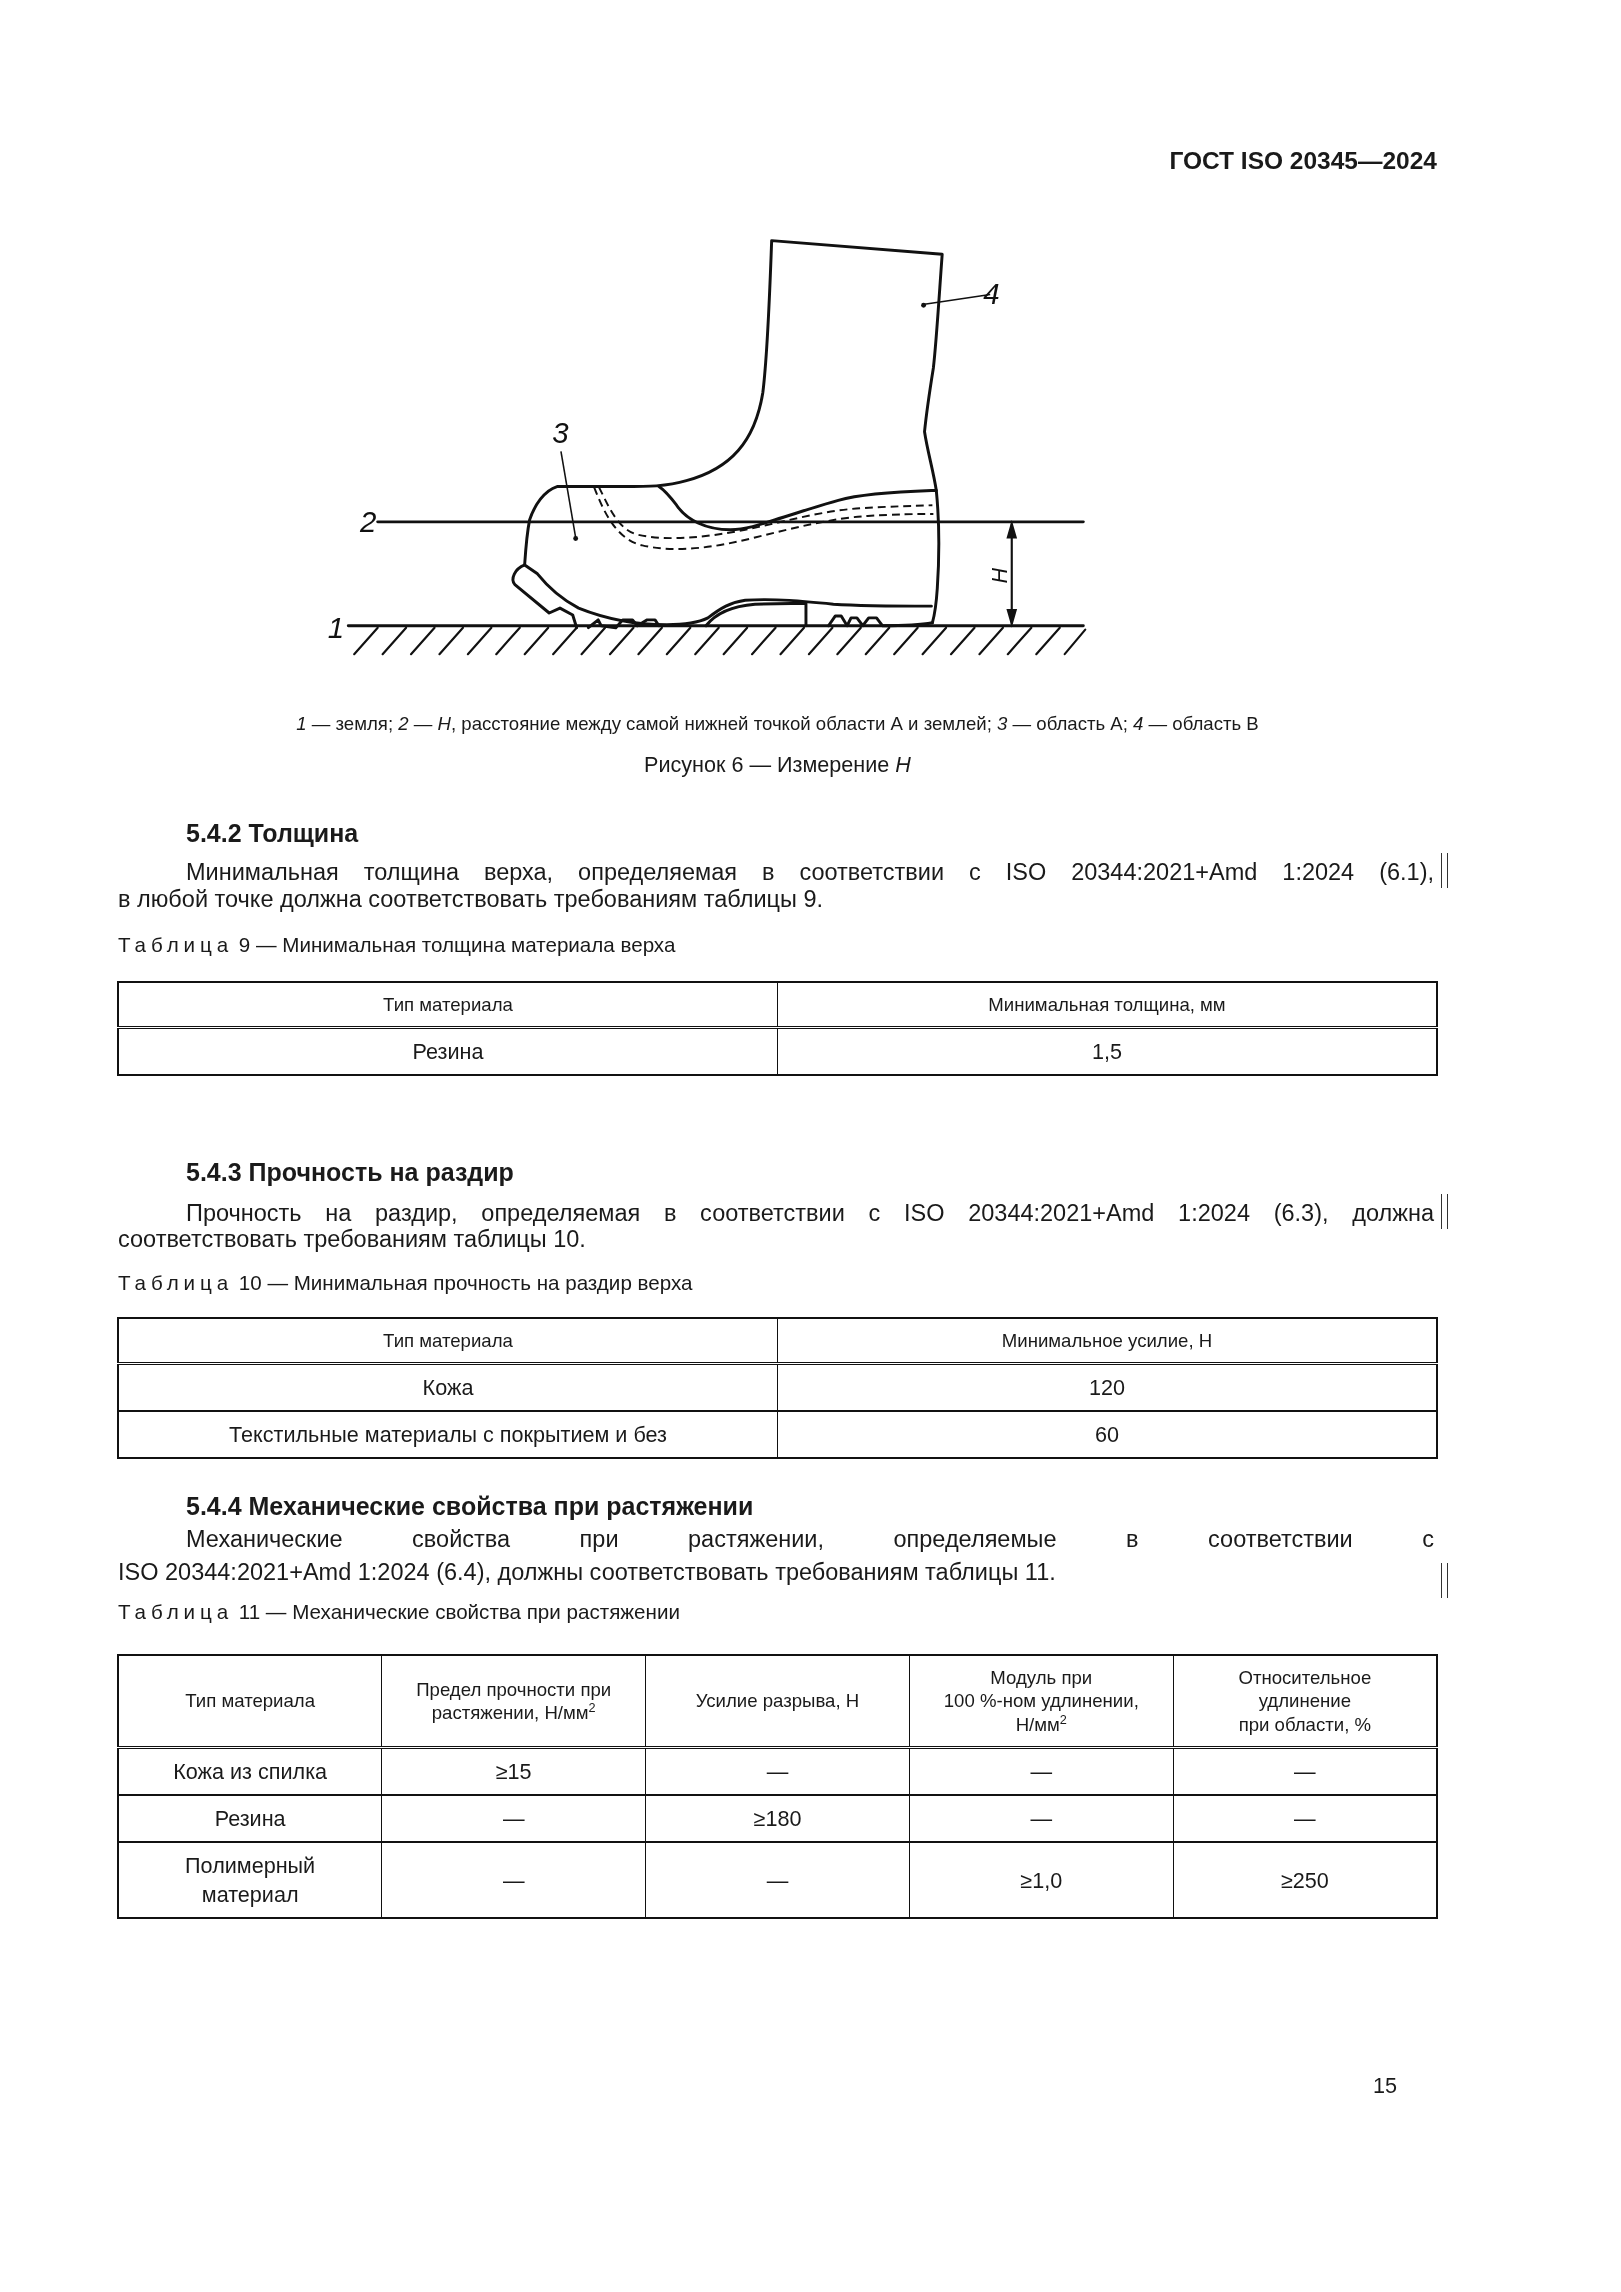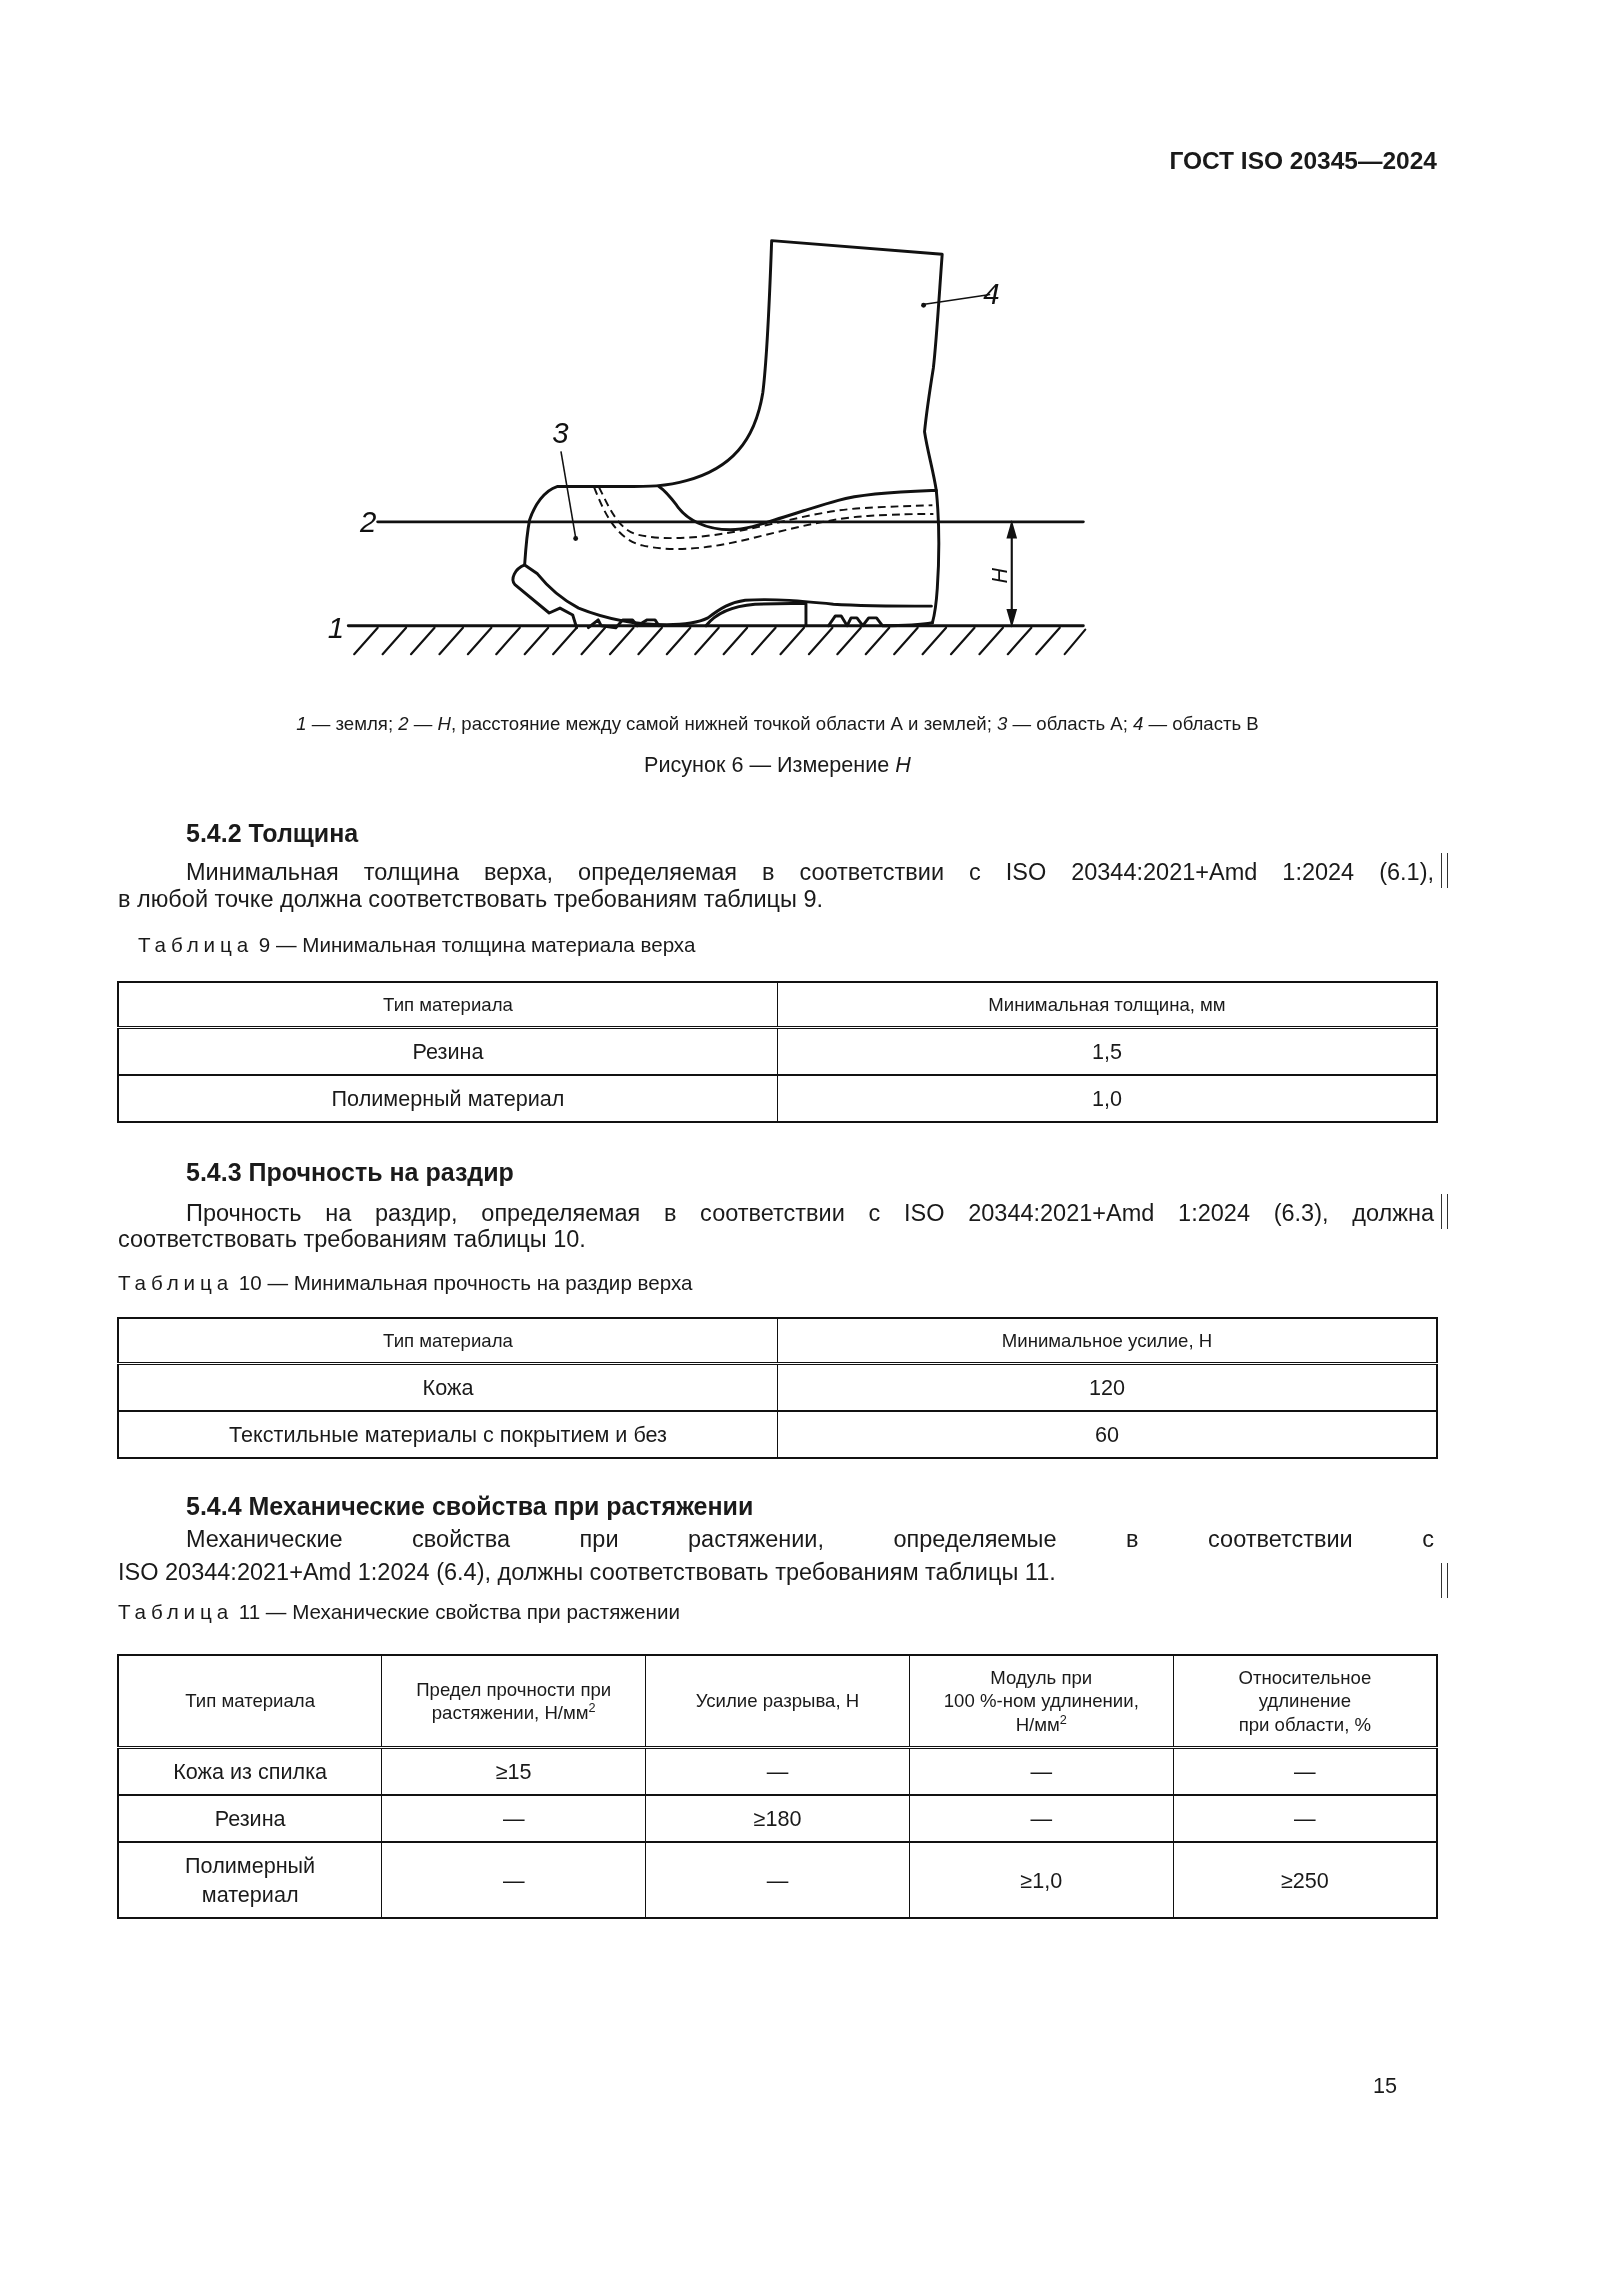--- a/index.html
+++ b/index.html
@@ -113,41 +113,37 @@
   <i>1</i><span> — земля; </span><i>2</i><span> — </span><i>H</i><span>, расстояние между самой нижней точкой области А и землей; </span><i>3</i><span> — область А; </span><i>4</i><span> — область В</span>
 </div>
 <div class="abs figcap">
   <span>Рисунок 6 — Измерение </span><i>H</i>
 </div>
 
 <div class="abs h" style="top:819px;">5.4.2 Толщина</div>
 <div class="abs p justify" style="left:186px;width:1248px;top:859px;">Минимальная толщина верха, определяемая в соответствии с ISO 20344:2021+Amd 1:2024 (6.1),</div>
 <div class="abs p" style="left:118px;top:886px;">в любой точке должна соответствовать требованиям таблицы 9.</div>
 <div class="rev" style="left:1441px;top:853px;height:35px;"></div>
-<div class="abs tcap" style="top:933px;margin-left:20px;"><span class="sp">Таблица</span><span> 9 — Минимальная толщина материала верха</span></div>
+<div class="abs tcap" style="top:933px;"><span class="sp">Таблица</span><span> 9 — Минимальная толщина материала верха</span></div>
 
 <table class="t t9" style="top:981px;">
   <colgroup>
       <col style="width:50%">
       <col style="width:50%">
     </colgroup>
   <thead>
       <tr>
     <th>Тип материала</th>
     <th>Минимальная толщина, мм</th>
   </tr>
     </thead>
   <tbody>
     <tr>
         <td>Резина</td>
         <td>1,5</td>
-      </tr>
-    <tr>
-        <td>Полимерный материал</td>
-        <td>1,0</td>
       </tr>
   </tbody>
 </table>
 
 <div class="abs h" style="top:1158px;">5.4.3 Прочность на раздир</div>
 <div class="abs p justify" style="left:186px;width:1248px;top:1200px;">Прочность на раздир, определяемая в соответствии с ISO 20344:2021+Amd 1:2024 (6.3), должна</div>
 <div class="abs p" style="left:118px;top:1226px;">соответствовать требованиям таблицы 10.</div>
 <div class="rev" style="left:1441px;top:1194px;height:35px;"></div>
 <div class="abs tcap" style="top:1271px;"><span class="sp">Таблица</span><span> 10 — Минимальная прочность на раздир верха</span></div>
 

